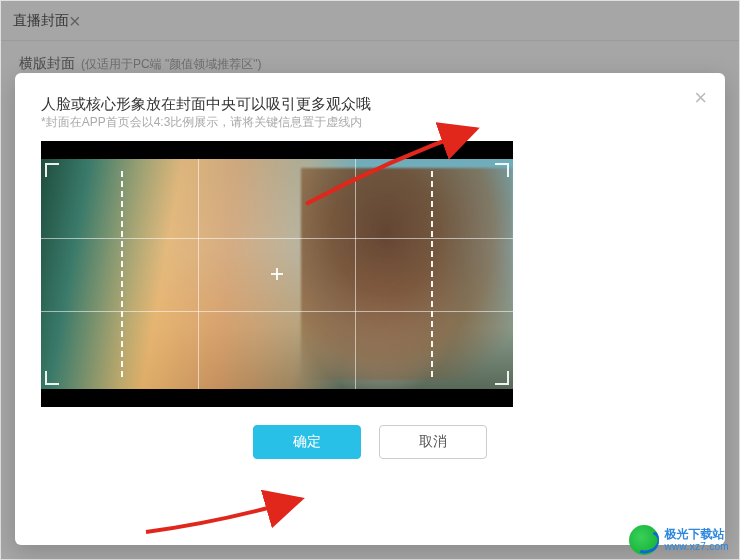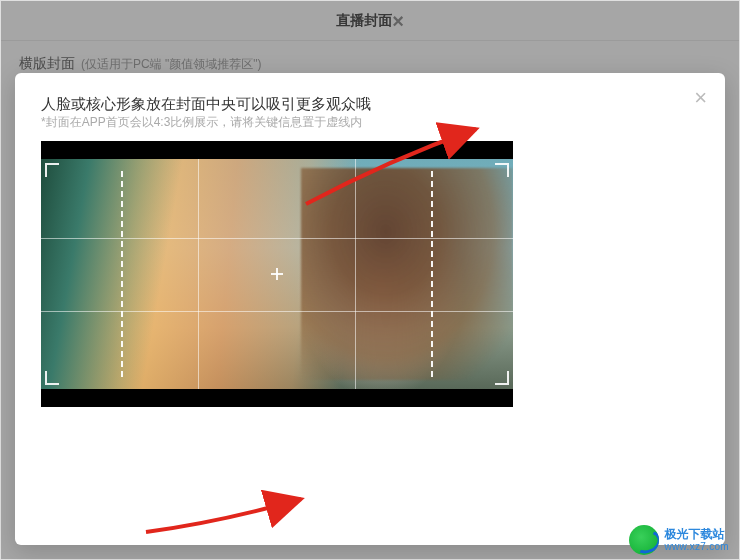--- a/index.html
+++ b/index.html
@@ -15,24 +15,23 @@
     width: 740px;
     height: 560px;
     border: 1px solid #e0e0e0;
     background: #fff;
     position: relative;
   }
   .outer-header {
     height: 40px;
     display: flex;
     align-items: center;
-    justify-content: center;
-    padding: 0 26px;
+    justify-content: flex-start;
+    padding: 0 12px;
     border-bottom: 1px solid #eee;
-    font-weight: bold;
   }
   .outer-title {
     font-size: 14px;
     color: #555;
   }
   .outer-close {
     font-size: 20px;
     color: #999;
     cursor: pointer;
     line-height: 1;
@@ -311,20 +310,28 @@
         <div class="dashed r"></div>
         <div class="center-cross"></div>
         <div class="corner tl"></div>
         <div class="corner tr"></div>
         <div class="corner bl"></div>
         <div class="corner br"></div>
       </div>
 
     </div>
 
+    <div class="buttons">
+      <div class="btn btn-primary">
+        <span>确定</span>
+      </div>
+      <div class="btn btn-secondary">
+        <span>取消</span>
+      </div>
+    </div>
   </div>
 
   <div class="arrow" style="left:300px; top:118px;">
     <svg width="190" height="90">
       <defs>
         <marker id="ah1" markerWidth="12" markerHeight="12" refX="9" refY="5" orient="auto">
           <path d="M0,0 L10,5 L0,10 Z" fill="#e1261c"></path>
         </marker>
       </defs>
       <path d="M5,85 Q90,40 175,10" stroke="#e1261c" stroke-width="4" fill="none" marker-end="url(#ah1)"></path>

